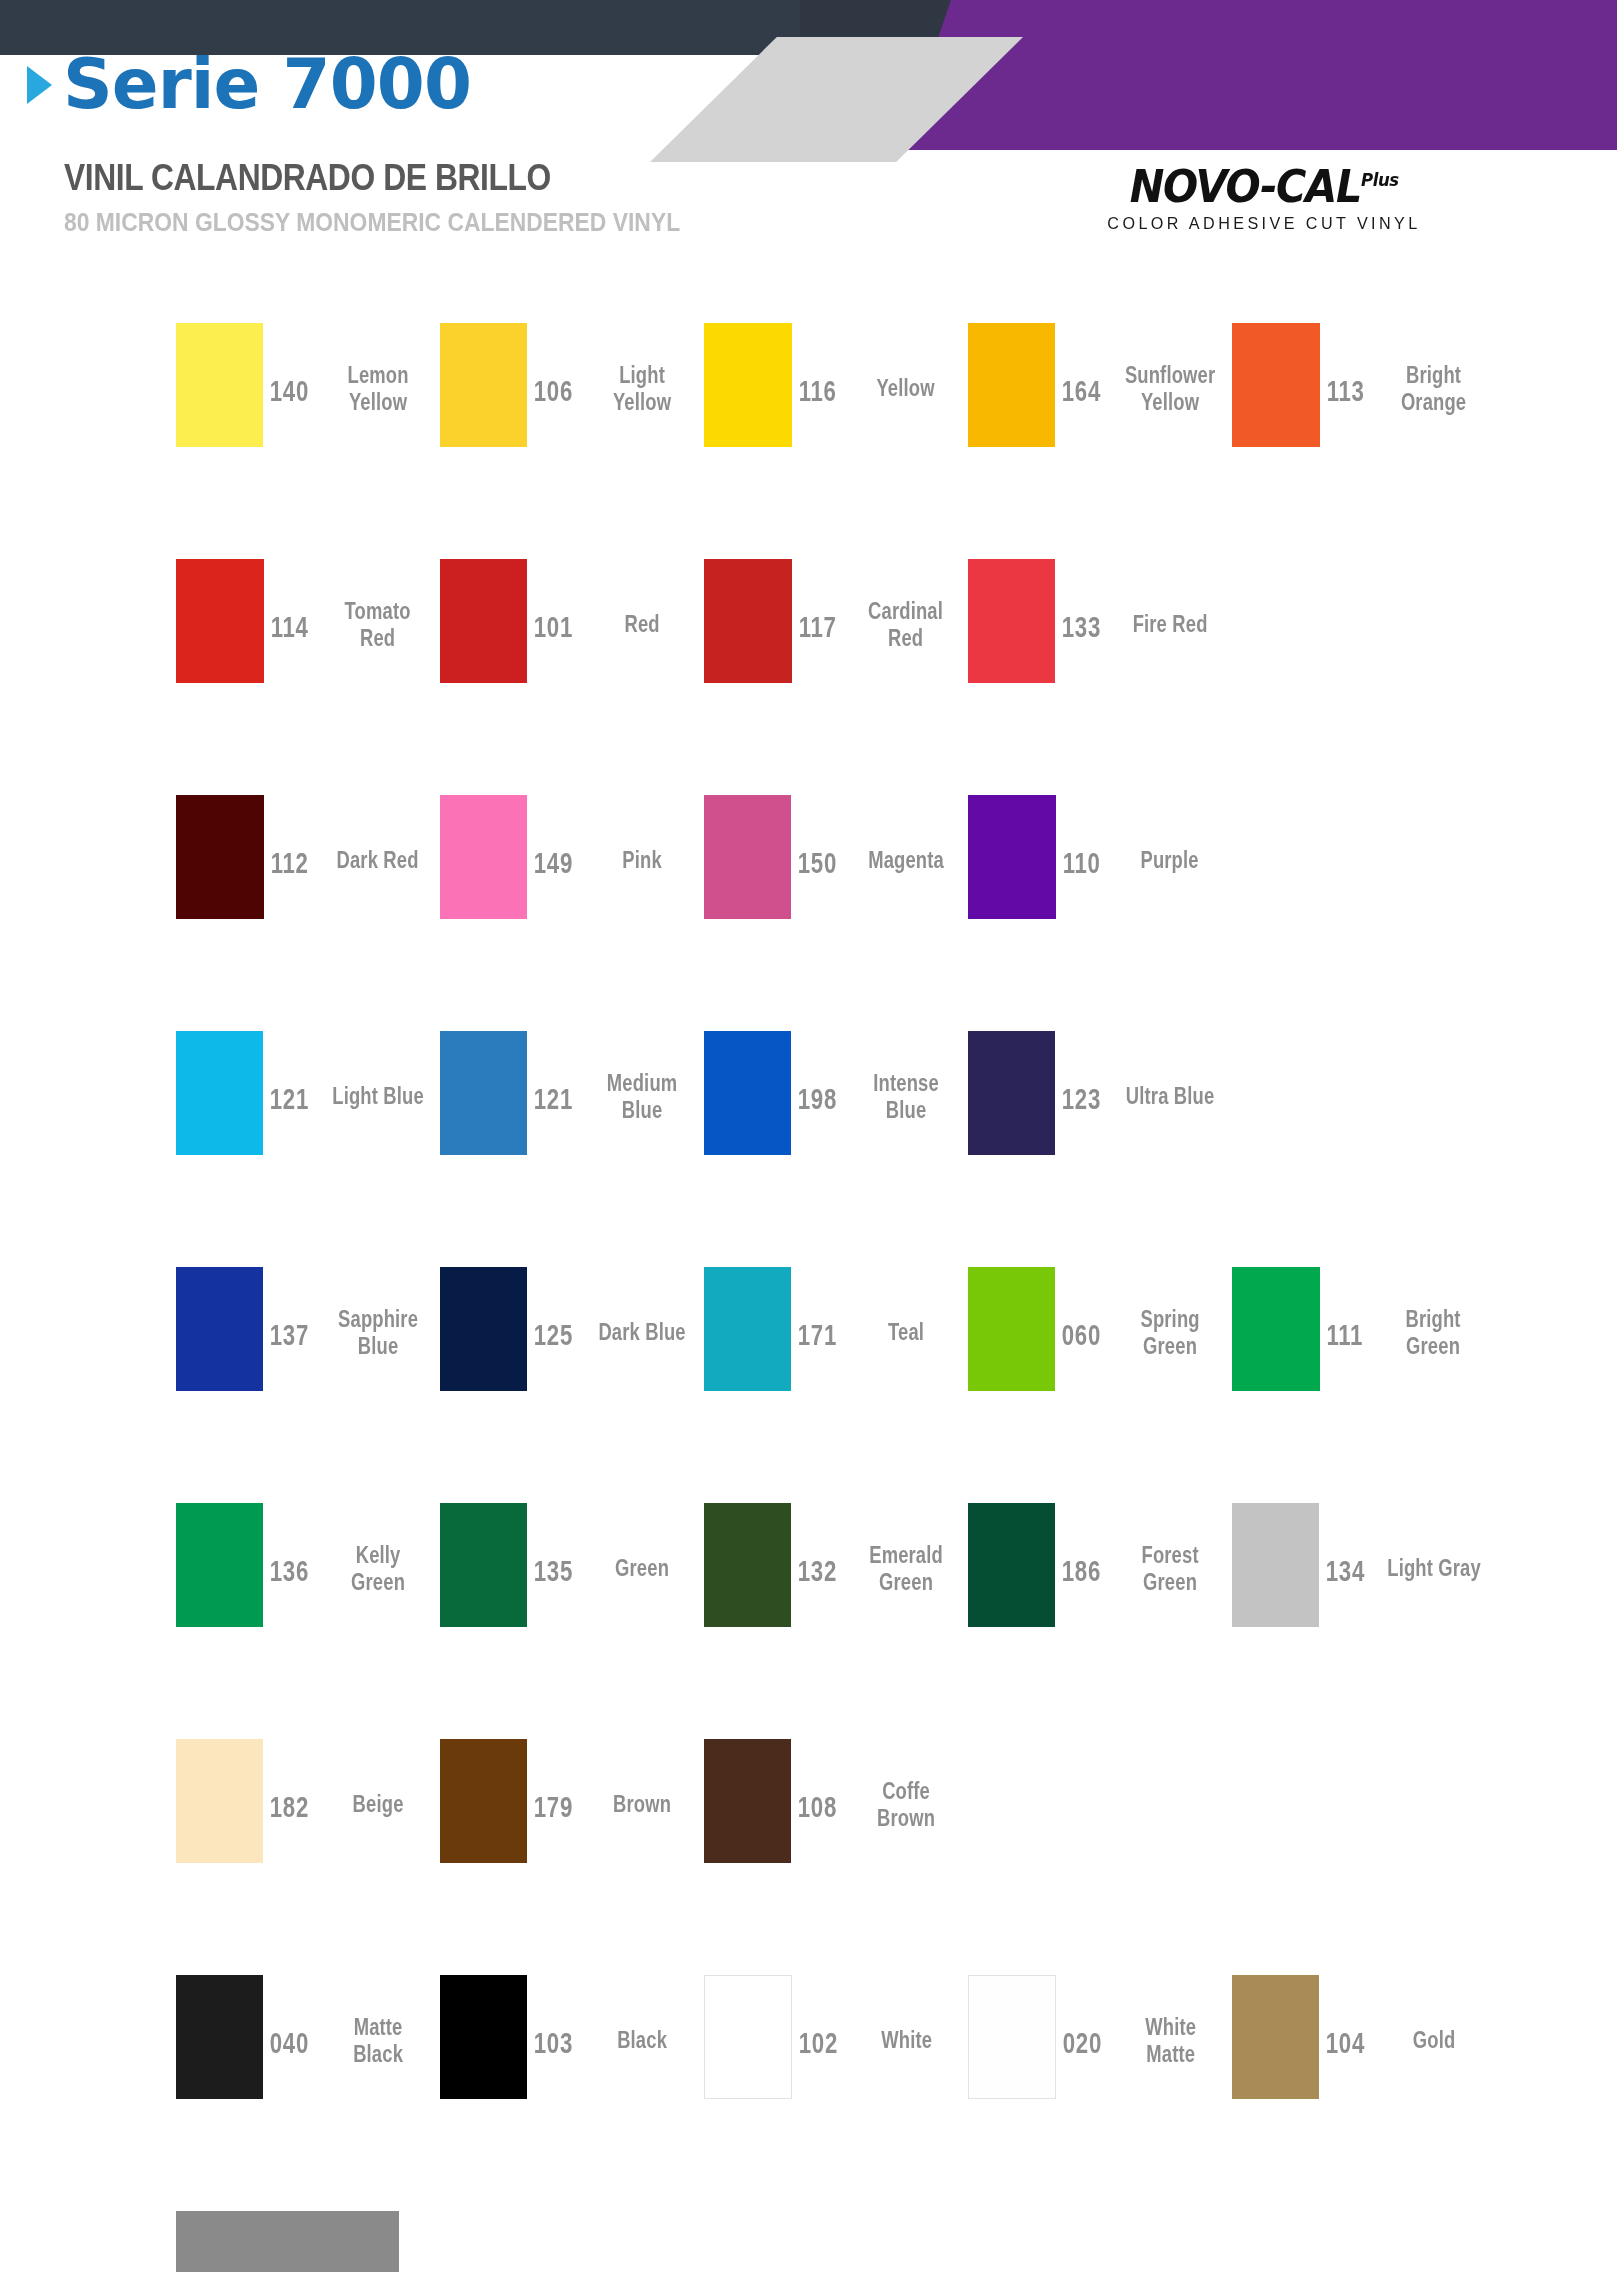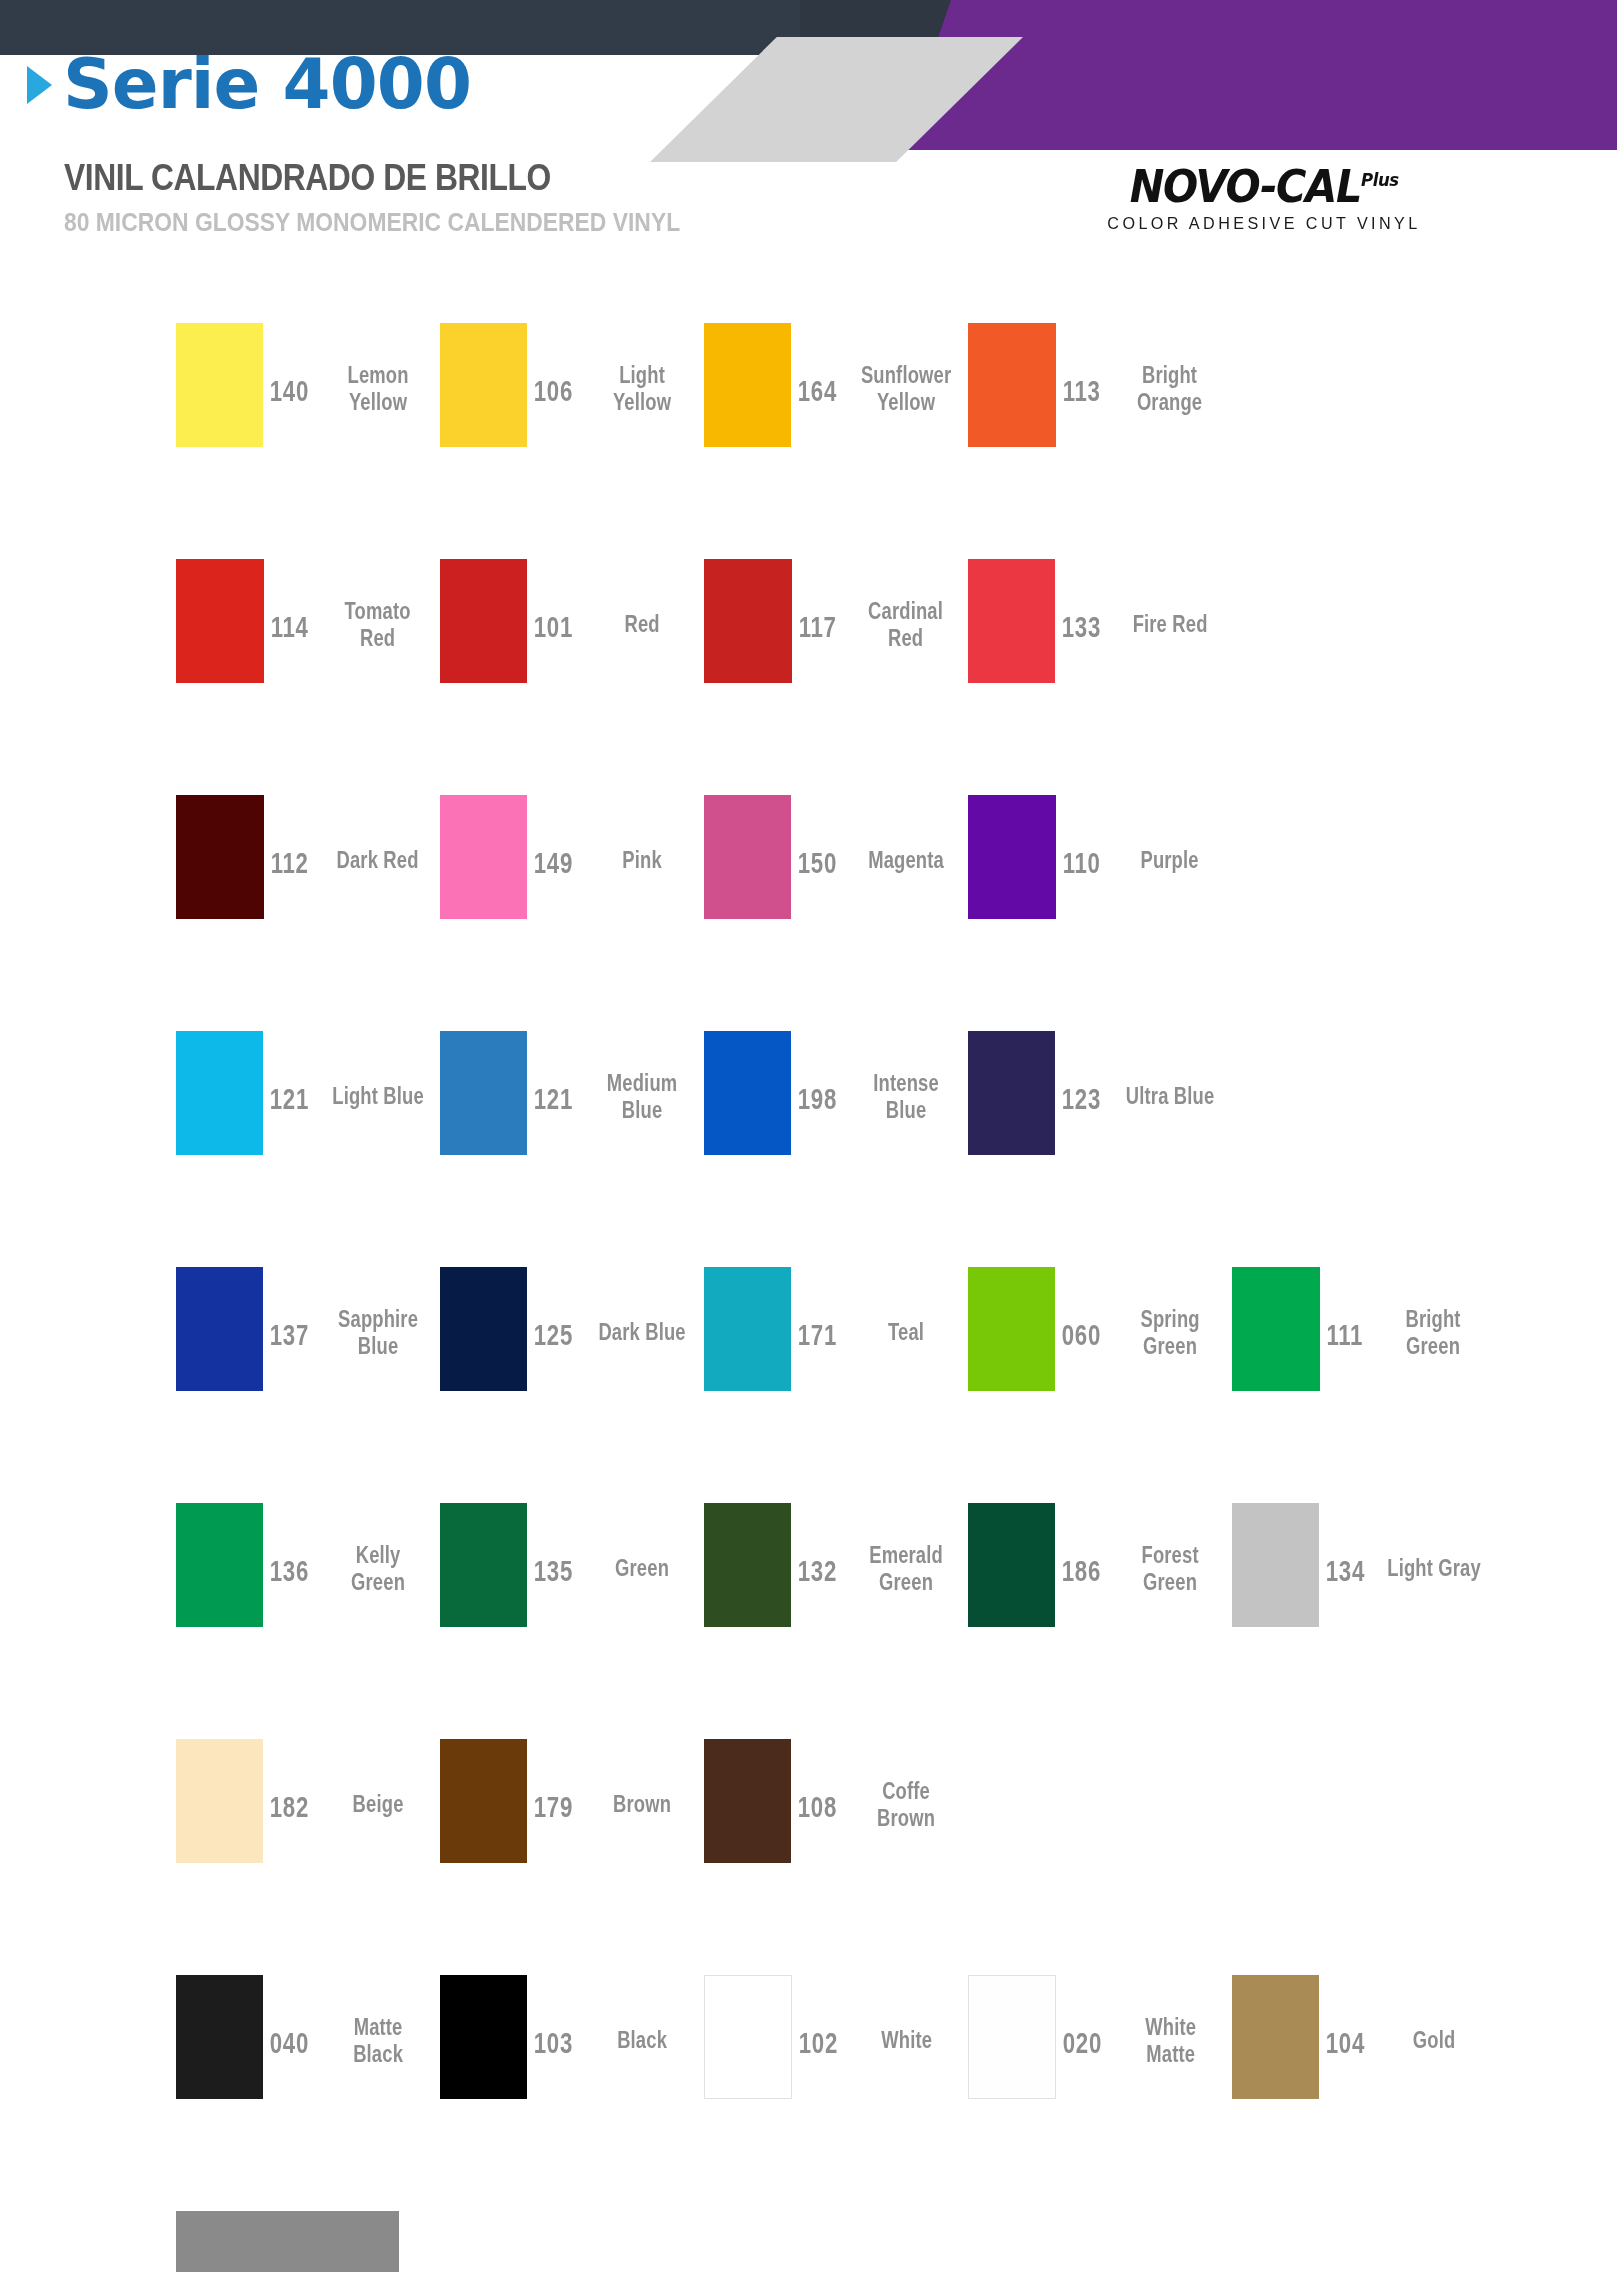--- a/index.html
+++ b/index.html
@@ -121,21 +121,21 @@
 <body>
 
 <div class="header">
   <div class="hdr-darkbar"></div>
   <div class="hdr-dark-slant"></div>
   <div class="hdr-purple"></div>
   <div class="hdr-gray-slant"></div>
 
   <div class="title-row">
     <span class="tri-blue"></span>
-    <span class="serie-title">Serie 4000</span>
+    <span class="serie-title">Serie 7000</span>
   </div>
 
   <div class="subtitle-es">VINIL CALANDRADO DE BRILLO</div>
   <div class="subtitle-en">80 MICRON GLOSSY MONOMERIC CALENDERED VINYL</div>
 
   <div class="novocal">
     <div class="novocal-main"><span>NOVO-CAL</span><span class="novocal-plus">Plus</span></div>
     <div class="novocal-sub">COLOR ADHESIVE CUT VINYL</div>
   </div>
 </div>
@@ -147,20 +147,25 @@
         <div class="swatch" title="Lemon Yellow" style="background: rgb(251, 238, 78);"></div>
         <div class="code">140</div>
         <div class="name">Lemon Yellow</div>
       </div>
       <div class="cell">
         <div class="swatch" title="Light Yellow" style="background: rgb(250, 210, 43);"></div>
         <div class="code">106</div>
         <div class="name">Light Yellow</div>
       </div>
       <div class="cell">
+        <div class="swatch" title="Yellow" style="background: rgb(252, 217, 0);"></div>
+        <div class="code">116</div>
+        <div class="name">Yellow</div>
+      </div>
+      <div class="cell">
         <div class="swatch" title="Sunflower Yellow" style="background: rgb(249, 184, 0);"></div>
         <div class="code">164</div>
         <div class="name">Sunflower Yellow</div>
       </div>
       <div class="cell">
         <div class="swatch" title="Bright Orange" style="background: rgb(241, 90, 39);"></div>
         <div class="code">113</div>
         <div class="name">Bright Orange</div>
       </div>
     </div>

